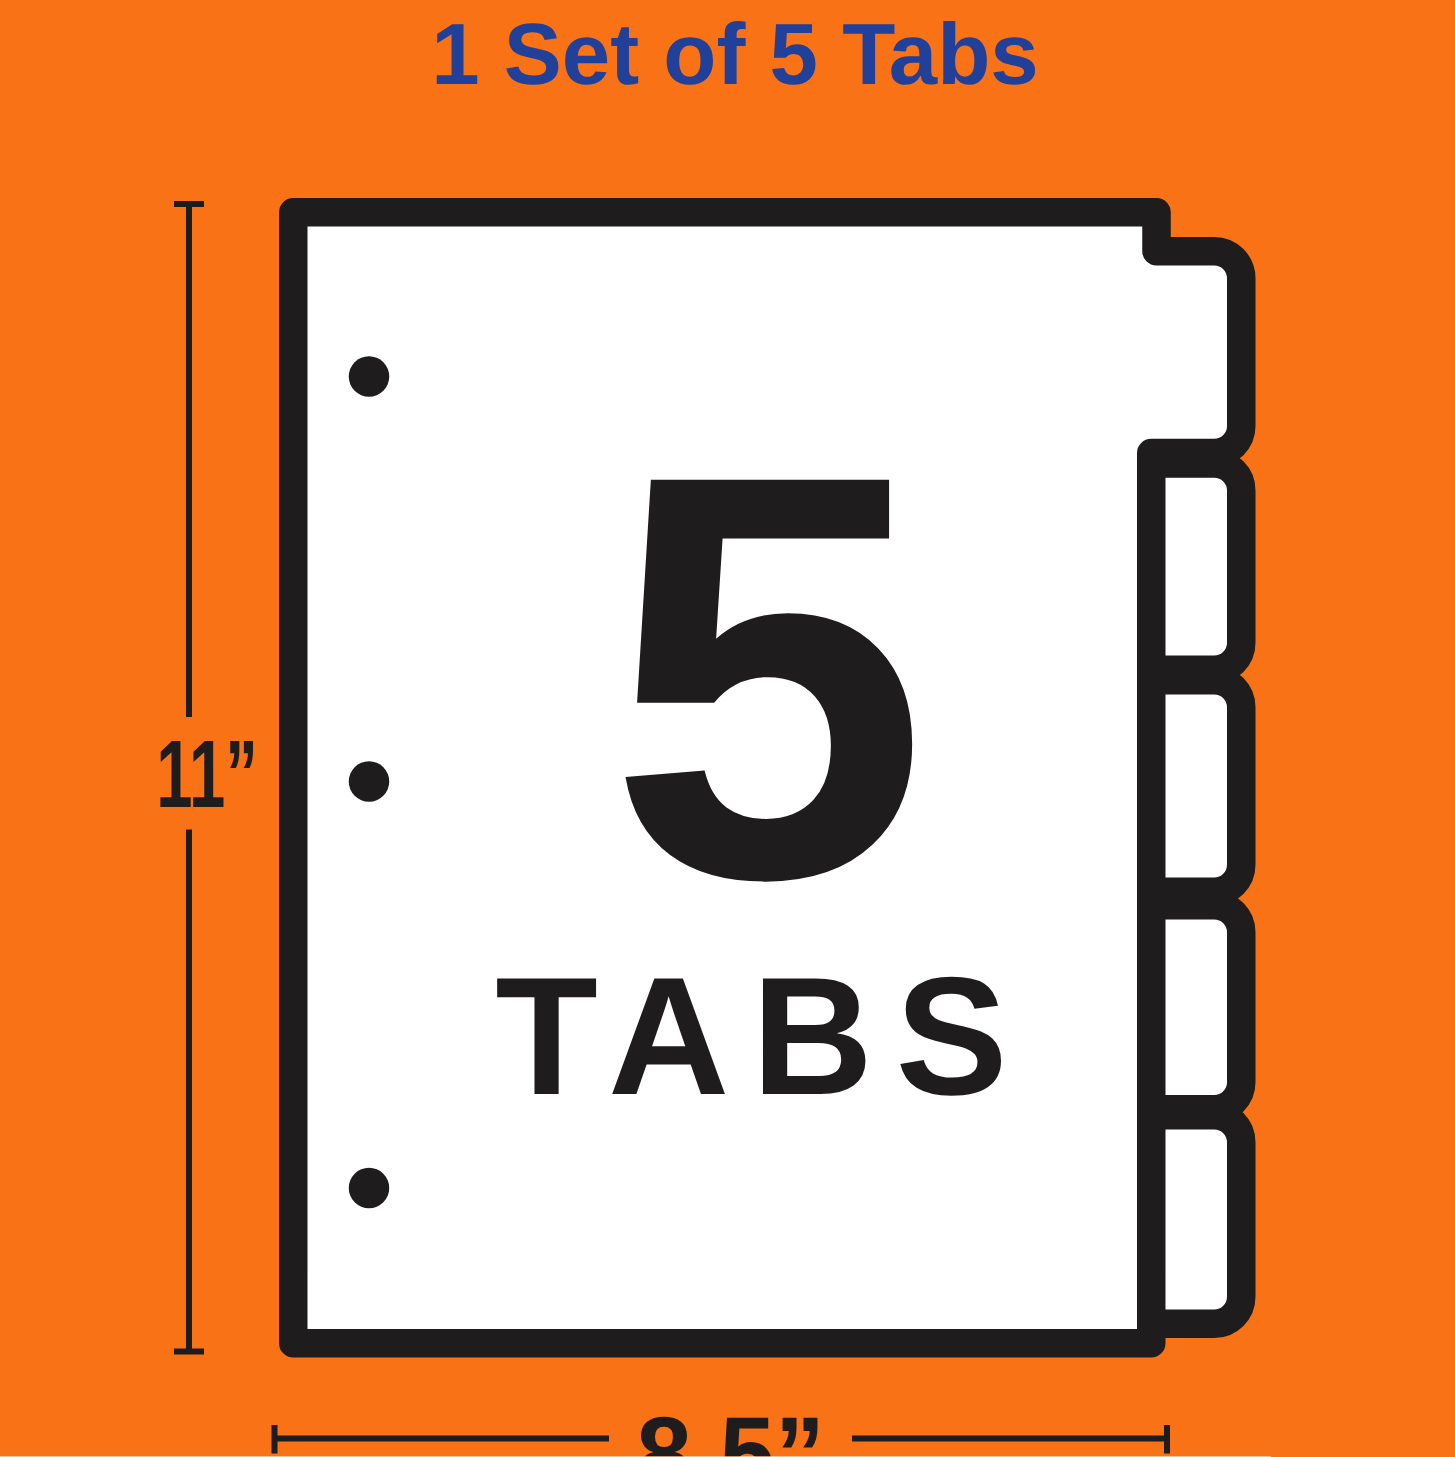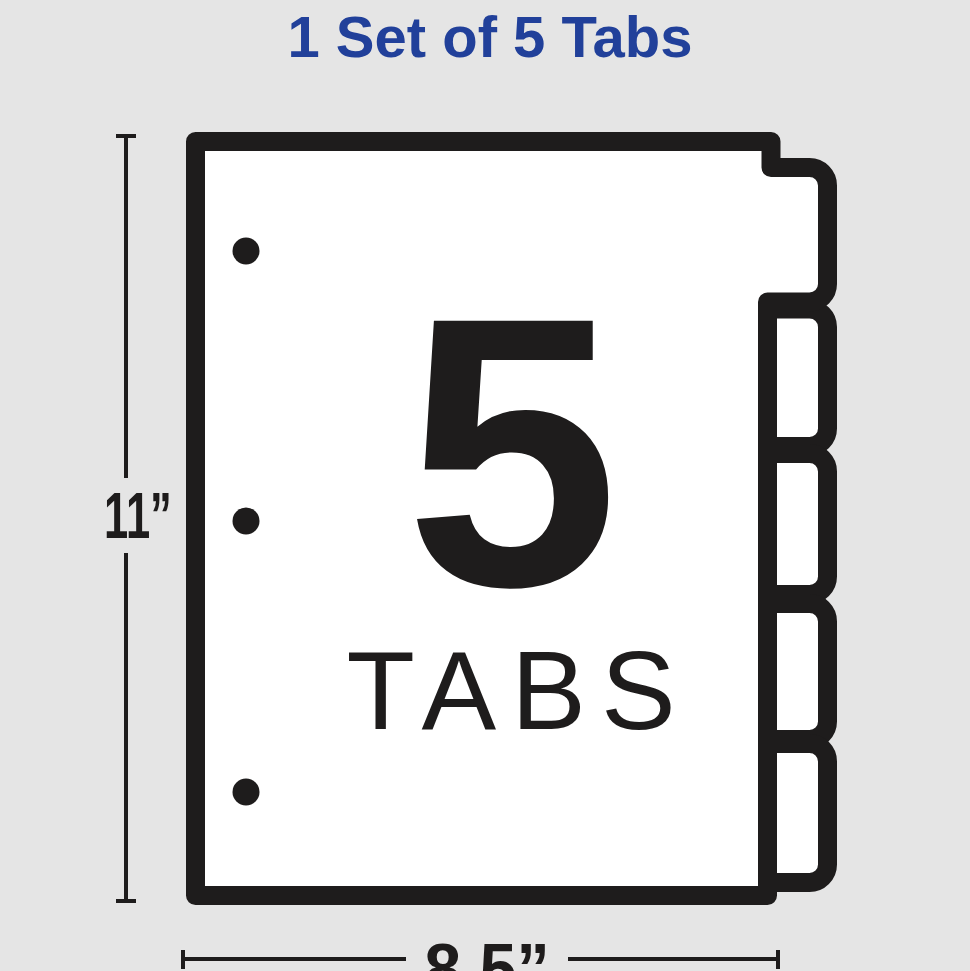--- a/index.html
+++ b/index.html
@@ -1,38 +1,38 @@
 <!DOCTYPE html>
 <html><head>
 <meta charset="utf-8">
 <style>
   html, body { margin: 0; padding: 0; background: #ffffff; }
   .stage {
     position: relative;
     width: 970px;
     height: 971px;
-    background: #e5e5e5;
+    background: #f97316;
     overflow: hidden;
     font-family: "Liberation Sans", "DejaVu Sans", sans-serif;
   }
   .drawing { position: absolute; left: 0; top: 0; }
 
   .txt { position: absolute; display: flex; align-items: center; justify-content: center; color: #1e1c1c; white-space: nowrap; }
 
   .title {
     left: 190px; top: 0; width: 600px; height: 73px;
     font-size: 58px; font-weight: bold; color: #21409a; letter-spacing: 0px;
   }
   .count-5 {
     left: 332px; top: 300px; width: 360px; height: 304px;
     font-size: 384px; font-weight: bold; line-height: 1;
   }
   .word-tabs {
-    left: 311px; top: 634px; width: 400px; height: 112px;
-    font-size: 112px; font-weight: normal; letter-spacing: 15px; text-indent: 15px;
+    left: 301px; top: 634px; width: 400px; height: 112px;
+    font-size: 112px; font-weight: bold; letter-spacing: 15px; text-indent: 15px;
   }
   .dim-11 {
     left: 88px; top: 466px; width: 100px; height: 100px;
     font-size: 64px; font-weight: bold;
     transform: scaleX(0.68); transform-origin: center;
   }
   .dim-85 {
     left: 387px; top: 934px; width: 200px; height: 80px;
     align-items: flex-start; line-height: 1;
     font-size: 70px; font-weight: bold;

